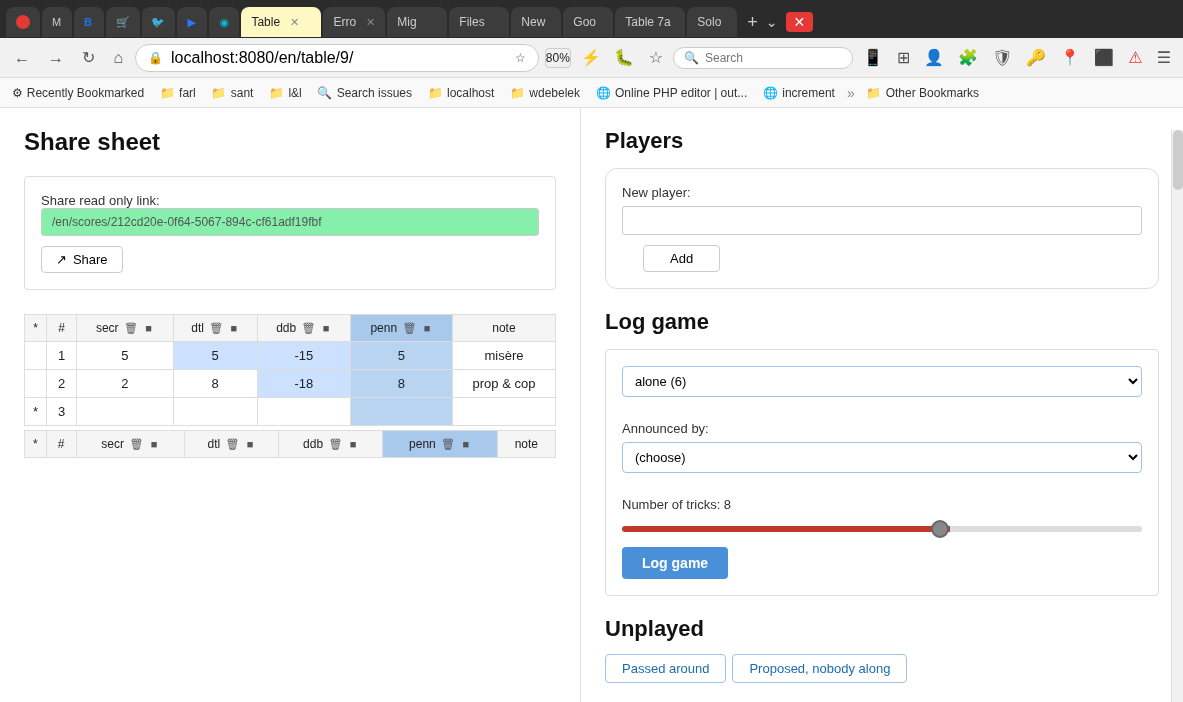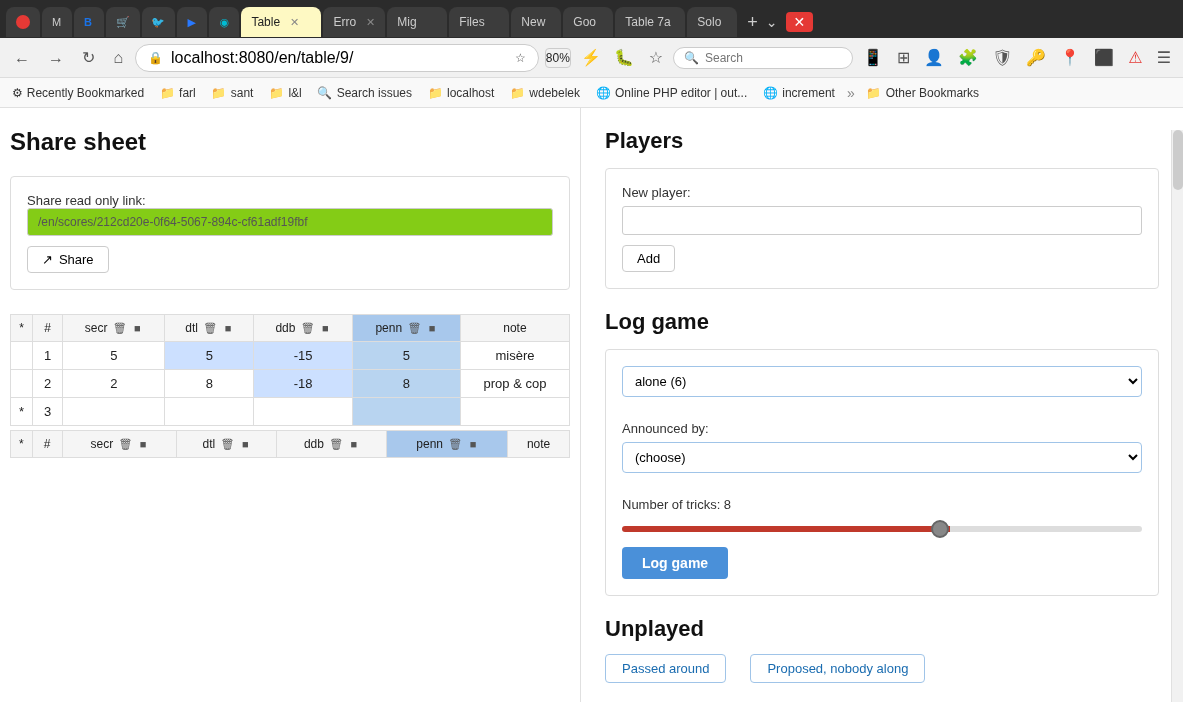--- a/index.html
+++ b/index.html
@@ -23,60 +23,60 @@
     .search-bar { display: flex; align-items: center; background: #fff; border: 1px solid #ccc; border-radius: 20px; padding: 3px 10px; font-size: 12px; gap: 6px; min-width: 180px; }
     .search-bar input { border: none; outline: none; font-size: 12px; background: transparent; width: 120px; }
 
     .bookmarks-bar { display: flex; align-items: center; background: #f9f9f9; padding: 4px 8px; gap: 8px; border-bottom: 1px solid #e0e0e0; font-size: 12px; overflow: hidden; height: 30px; }
     .bookmark-item { display: flex; align-items: center; gap: 4px; cursor: pointer; color: #333; white-space: nowrap; padding: 2px 4px; border-radius: 3px; }
 
     
     .page { display: flex; background: #fff; min-height: 594px; }
 
     
-    .left-panel { flex: 0 0 580px; padding: 20px 10px; overflow-y: auto; }
+    .left-panel { flex: 0 0 580px; padding: 20px 24px; overflow-y: auto; }
     .page-title { font-size: 24px; font-weight: bold; margin-bottom: 20px; color: #111; }
 
     .share-section { border: 1px solid #ddd; border-radius: 4px; padding: 16px; margin-bottom: 24px; background: #fff; }
     .share-label { font-size: 13px; color: #333; }
-    .share-link-input { width: 100%; border: 1px solid #ccc; border-radius: 3px; padding: 6px 10px; font-size: 12px; background: #84cc16; color: #555; margin-bottom: 10px; }
+    .share-link-input { width: 100%; border: 1px solid #ccc; border-radius: 3px; padding: 6px 10px; font-size: 12px; background: #86efac; color: #555; margin-bottom: 10px; }
     .share-btn { background: #fff; border: 1px solid #ccc; border-radius: 4px; padding: 5px 14px; font-size: 13px; cursor: pointer; display: flex; align-items: center; gap: 6px; }
 
     
     .scores-table { width: 100%; border-collapse: collapse; }
     .scores-table th, .scores-table td { border: 1px solid #ddd; padding: 6px 8px; text-align: center; font-size: 13px; }
     .scores-table thead th { background: #f5f5f5; font-weight: normal; font-size: 12px; }
     .scores-table th.penn-header, .scores-table td.penn-cell { background: #b8d4f0; }
     .scores-table th.penn-header { background: #a8c8ec; }
     .icon-btn { cursor: pointer; font-size: 11px; color: #555; border: none; background: none; padding: 0 2px; }
     .col-asterisk { width: 20px; }
     .col-hash { width: 30px; }
     .table-section { margin-bottom: 8px; }
 
     
     .right-panel { flex: 1; padding: 20px 24px; border-left: 1px solid #e0e0e0; }
     .section-title { font-size: 22px; font-weight: bold; color: #111; margin-bottom: 14px; }
 
-    .players-card { border: 1px solid #ddd; border-radius: 4px; padding: 16px; margin-bottom: 20px; background: #fff; }
+    .players-card { border: 1px solid #ddd; border-radius: 12px; padding: 16px; margin-bottom: 20px; background: #fff; }
     .field-label { font-size: 13px; color: #333; margin-bottom: 6px; }
     .text-input { width: 100%; border: 1px solid #ccc; border-radius: 3px; padding: 6px 8px; font-size: 13px; margin-bottom: 10px; outline: none; }
-    .add-btn { background: #fff; border: 1px solid #ccc; border-radius: 4px; padding: 5px 14px; font-size: 13px; cursor: pointer; }
+    .add-btn { background: #fff; border: 1px solid #ccc; border-radius: 4px; padding: 5px 26px; font-size: 13px; cursor: pointer; margin-left: 21px; }
 
     .log-card { border: 1px solid #ddd; border-radius: 4px; padding: 16px; margin-bottom: 20px; background: #fff; }
     .select-input { width: 100%; border: 1px solid #a0c4e8; border-radius: 4px; padding: 6px 8px; font-size: 13px; margin-bottom: 12px; outline: none; background: #fff; appearance: auto; }
     .field-row { margin-bottom: 12px; }
     .tricks-label { font-size: 13px; color: #333; margin-bottom: 8px; }
     .slider-container { width: 100%; margin-bottom: 12px; }
     .slider { width: 100%; height: 6px; -webkit-appearance: none; appearance: none; background: linear-gradient(to right, #c0392b 0%, #c0392b 63%, #ddd 63%, #ddd 100%); border-radius: 3px; outline: none; cursor: pointer; }
     .slider::-webkit-slider-thumb { -webkit-appearance: none; width: 18px; height: 18px; background: #888; border-radius: 50%; cursor: pointer; border: 2px solid #666; }
     .log-game-btn { background: #4a90d9; border: none; border-radius: 4px; padding: 8px 20px; font-size: 14px; color: #fff; cursor: pointer; font-weight: bold; }
 
     .unplayed-section { }
     .unplayed-title { font-size: 22px; font-weight: bold; color: #111; margin-bottom: 12px; }
-    .unplayed-buttons { display: flex; gap: 24px; }
+    .unplayed-buttons { display: flex; gap: 6px; }
     .unplayed-btn { background: #fff; border: 1px solid #a0c4e8; border-radius: 4px; padding: 6px 16px; font-size: 13px; color: #1a6cb0; cursor: pointer; }
 
     
     ::-webkit-scrollbar { width: 8px; }
     ::-webkit-scrollbar-track { background: #f1f1f1; }
     ::-webkit-scrollbar-thumb { background: #ccc; border-radius: 4px; }
   </style>
 </head>
 <body>
 

